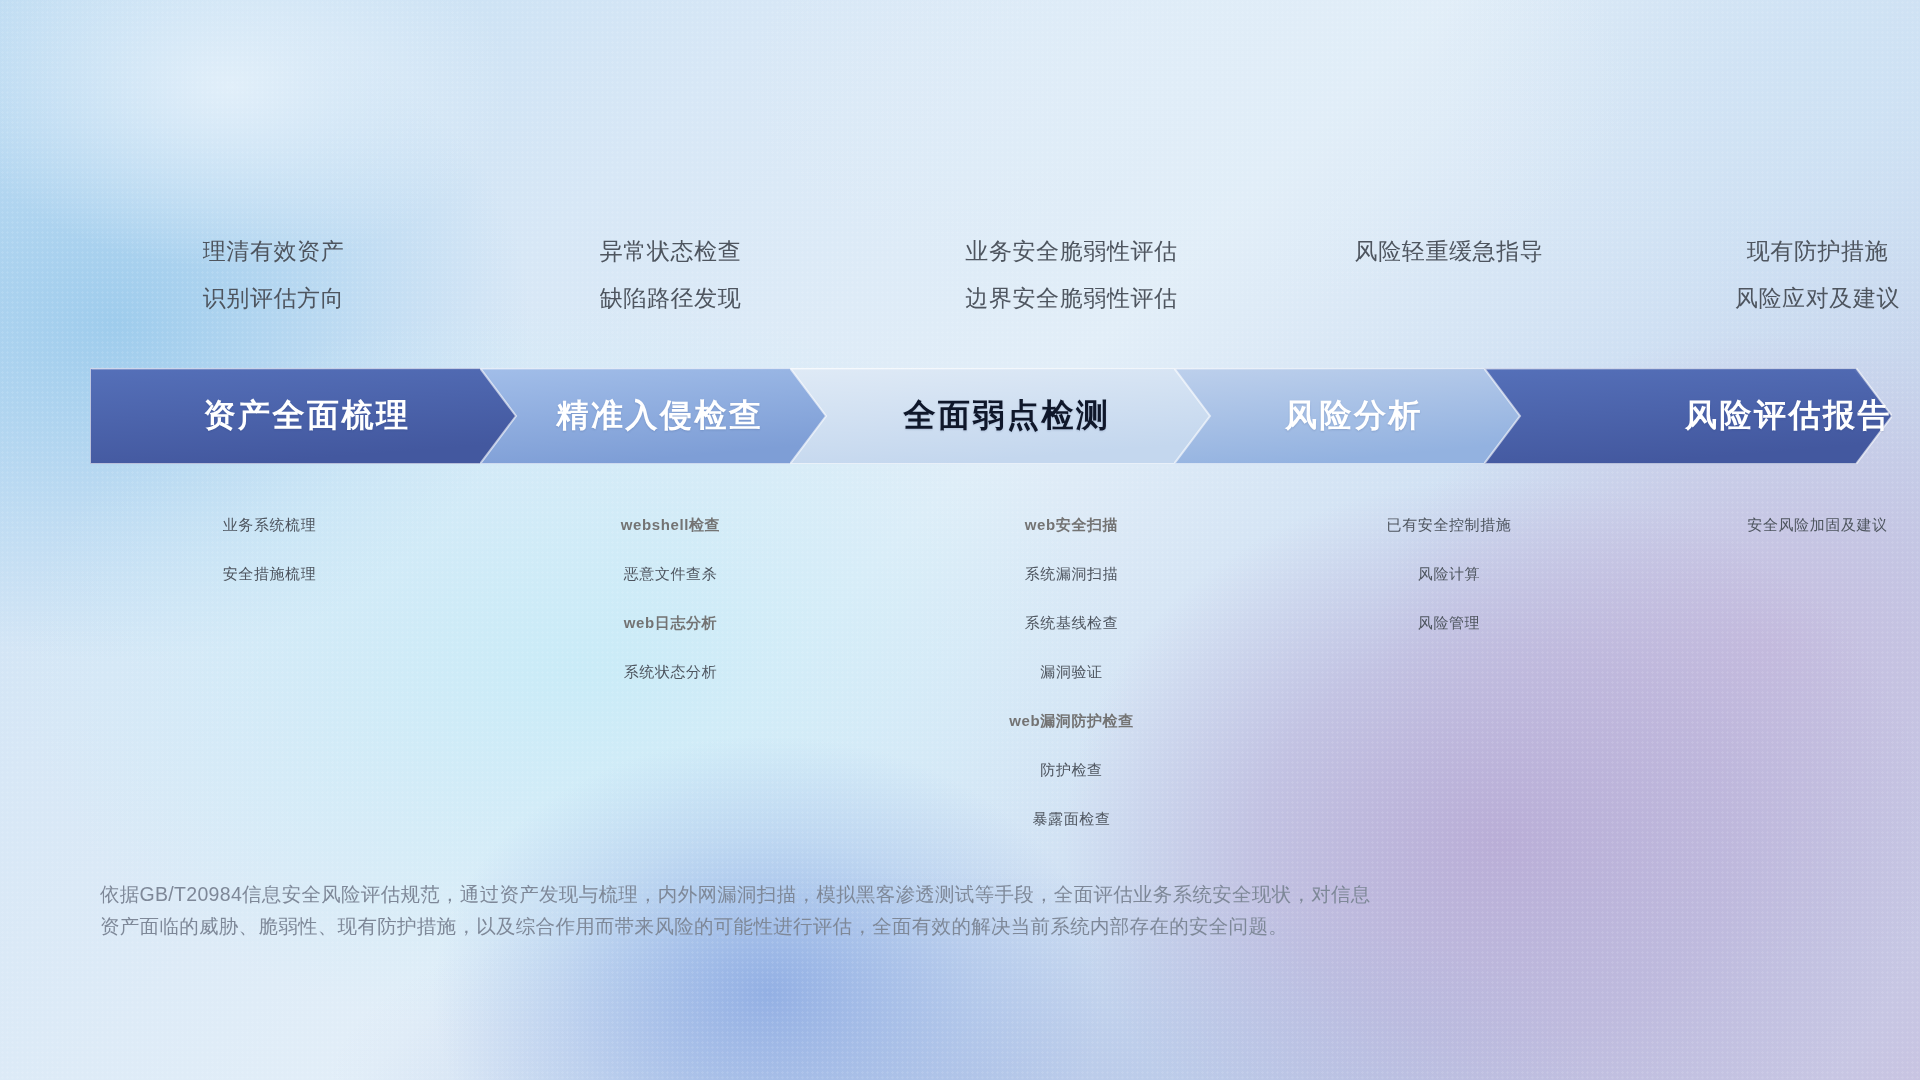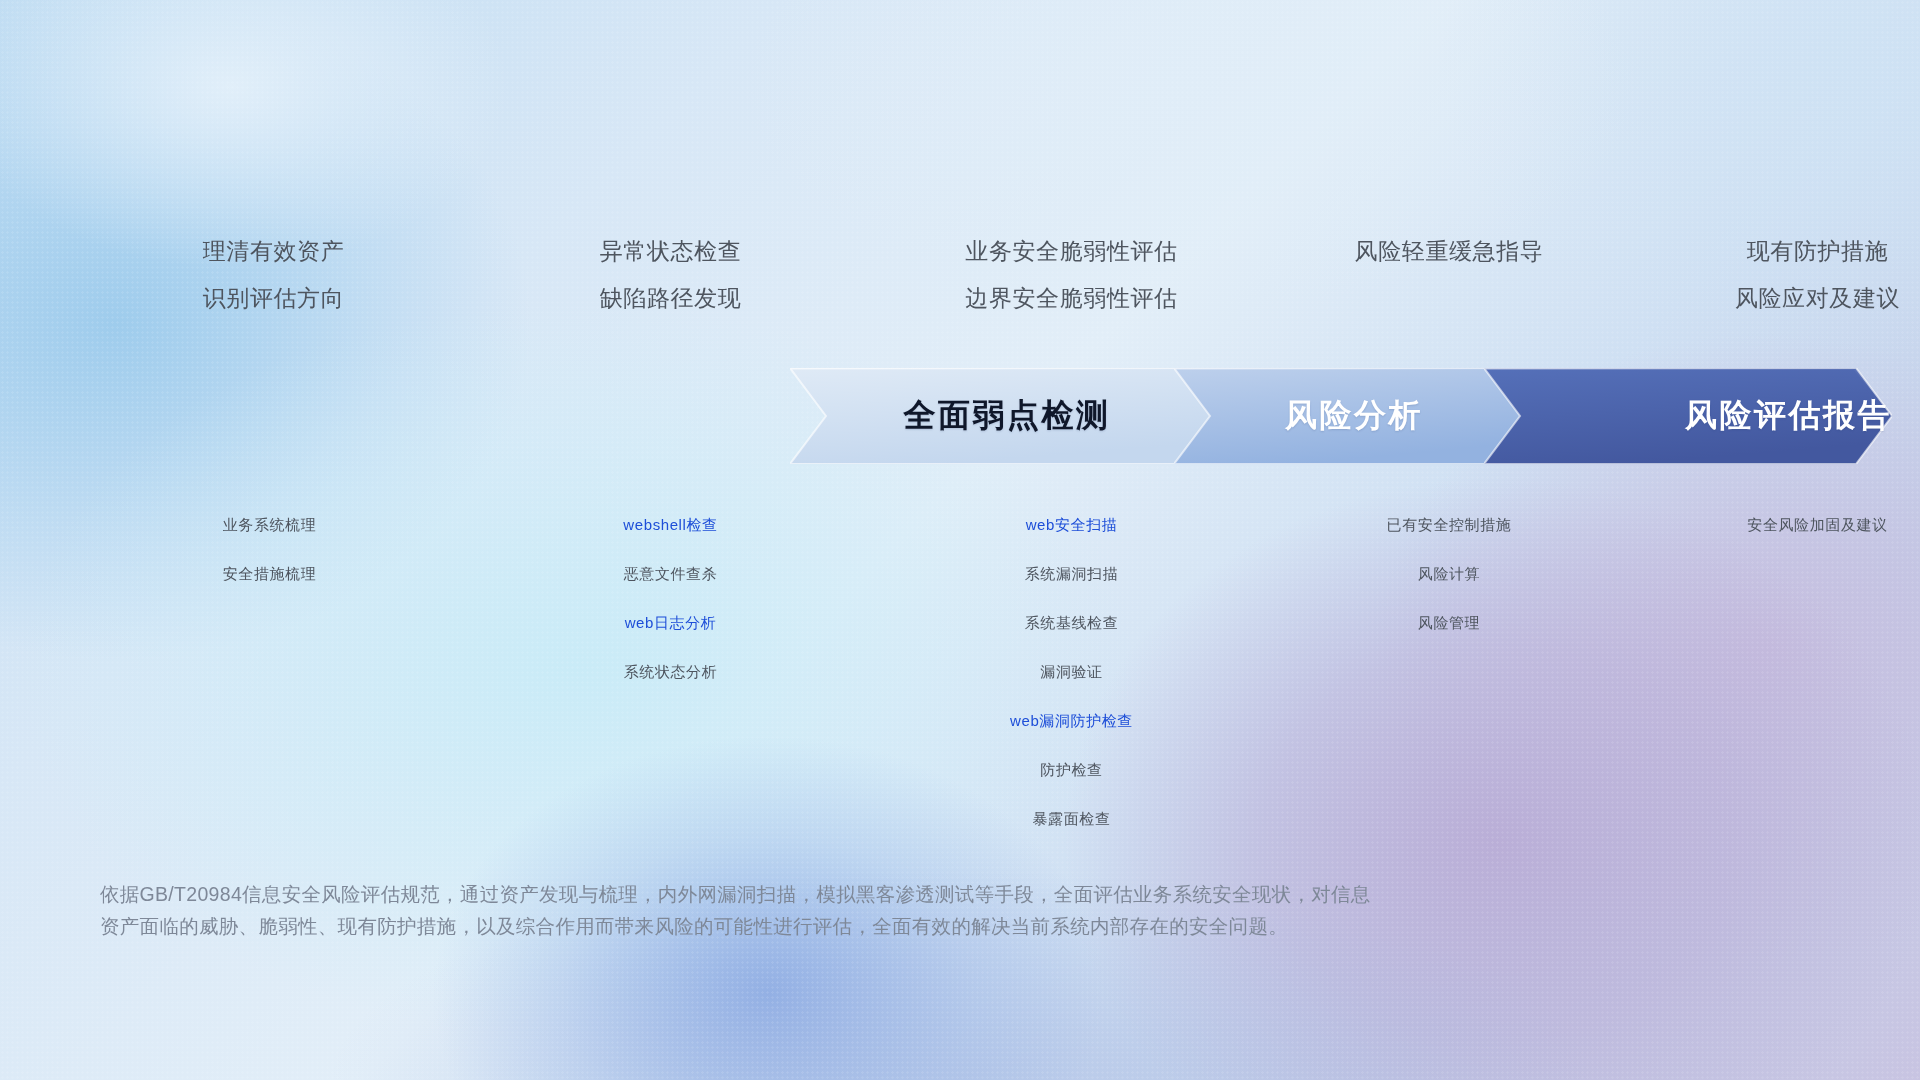--- a/index.html
+++ b/index.html
@@ -70,22 +70,22 @@
     white-space: nowrap;
   }
   .col-bot .line {
     font-size: 15px;
     line-height: 49px;
     letter-spacing: 0.6px;
     color: #4e555f;
     white-space: nowrap;
   }
   .col-bot .line.strong {
-    font-weight: 400;
-    color: #1d4ed8;
+    font-weight: 700;
+    color: #737373;
   }
 
   
   #top-row > :nth-child(1) { transform: translateX(0px); }
   #top-row > :nth-child(2) { transform: translateX(10px); }
   #top-row > :nth-child(3) { transform: translateX(24px); }
   #top-row > :nth-child(4) { transform: translateX(42px); }
   #top-row > :nth-child(5) { transform: translateX(46px); }
 
   #bot-row > :nth-child(1) { transform: translateX(-4px); }
@@ -164,20 +164,56 @@
       <div class="col-top">
         <div class="line">风险轻重缓急指导</div>
       </div>
       <div class="col-top">
         <div class="line">现有防护措施</div>
         <div class="line">风险应对及建议</div>
       </div>
     </div>
 
   <div id="arrow-band">
+      <div class="arrow" style="left: 0px; width: 434px;">
+        <svg class="shape" width="434" height="96" viewBox="0 0 434 96">
+          <defs>
+       <linearGradient id="g0" x1="0" y1="0" x2="0.35" y2="1">
+         <stop offset="0%" stop-color="#5570b9"></stop>
+         <stop offset="100%" stop-color="#43589f"></stop>
+       </linearGradient>
+       <linearGradient id="g0s" x1="0" y1="0" x2="1" y2="0">
+         <stop offset="0%" stop-color="rgba(255,255,255,0.55)"></stop>
+         <stop offset="100%" stop-color="rgba(255,255,255,0.05)"></stop>
+       </linearGradient>
+     </defs>
+     <polygon points="0,0 398,0 434,48 398,96 0,96" fill="url(#g0)"></polygon>
+     <polygon points="0,0 398,0 434,48 398,96 0,96" fill="none" stroke="rgba(255,255,255,0.62)" stroke-width="2"></polygon>
+     <polygon points="0,0 398,0 434,48 396,2 2,2" fill="url(#g0s)" opacity="0.5"></polygon>
+        </svg>
+        <span class="alabel" style="color: rgb(255, 255, 255); margin-left: 0px;">资产全面梳理</span>
+      </div>
+      <div class="arrow" style="left: 390px; width: 354px;">
+        <svg class="shape" width="354" height="96" viewBox="0 0 354 96">
+          <defs>
+       <linearGradient id="g1" x1="0" y1="0" x2="0.35" y2="1">
+         <stop offset="0%" stop-color="#a2bee9"></stop>
+         <stop offset="100%" stop-color="#7e9ed6"></stop>
+       </linearGradient>
+       <linearGradient id="g1s" x1="0" y1="0" x2="1" y2="0">
+         <stop offset="0%" stop-color="rgba(255,255,255,0.55)"></stop>
+         <stop offset="100%" stop-color="rgba(255,255,255,0.05)"></stop>
+       </linearGradient>
+     </defs>
+     <polygon points="0,0 318,0 354,48 318,96 0,96 36,48" fill="url(#g1)"></polygon>
+     <polygon points="0,0 318,0 354,48 318,96 0,96 36,48" fill="none" stroke="rgba(255,255,255,0.62)" stroke-width="2"></polygon>
+     <polygon points="0,0 318,0 354,48 316,2 2,2" fill="url(#g1s)" opacity="0.5"></polygon>
+        </svg>
+        <span class="alabel" style="color: rgb(255, 255, 255); margin-left: 6px;">精准入侵检查</span>
+      </div>
       <div class="arrow" style="left: 700px; width: 428px;">
         <svg class="shape" width="428" height="96" viewBox="0 0 428 96">
           <defs>
        <linearGradient id="g2" x1="0" y1="0" x2="0.35" y2="1">
          <stop offset="0%" stop-color="#dfeaf6"></stop>
          <stop offset="100%" stop-color="#c4d7ee"></stop>
        </linearGradient>
        <linearGradient id="g2s" x1="0" y1="0" x2="1" y2="0">
          <stop offset="0%" stop-color="rgba(255,255,255,0.55)"></stop>
          <stop offset="100%" stop-color="rgba(255,255,255,0.05)"></stop>

